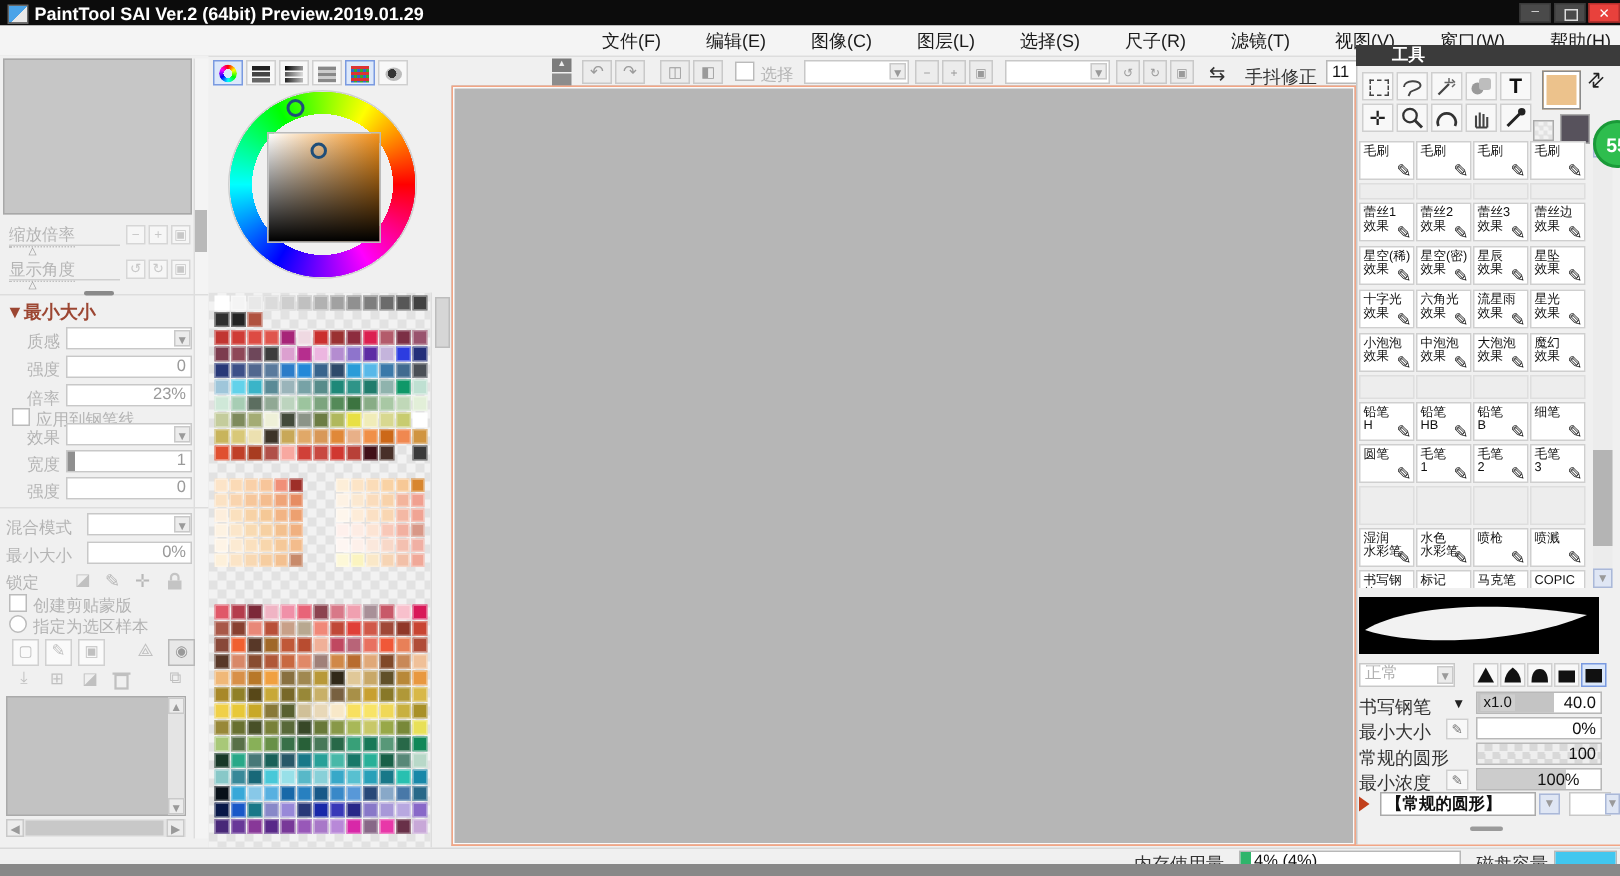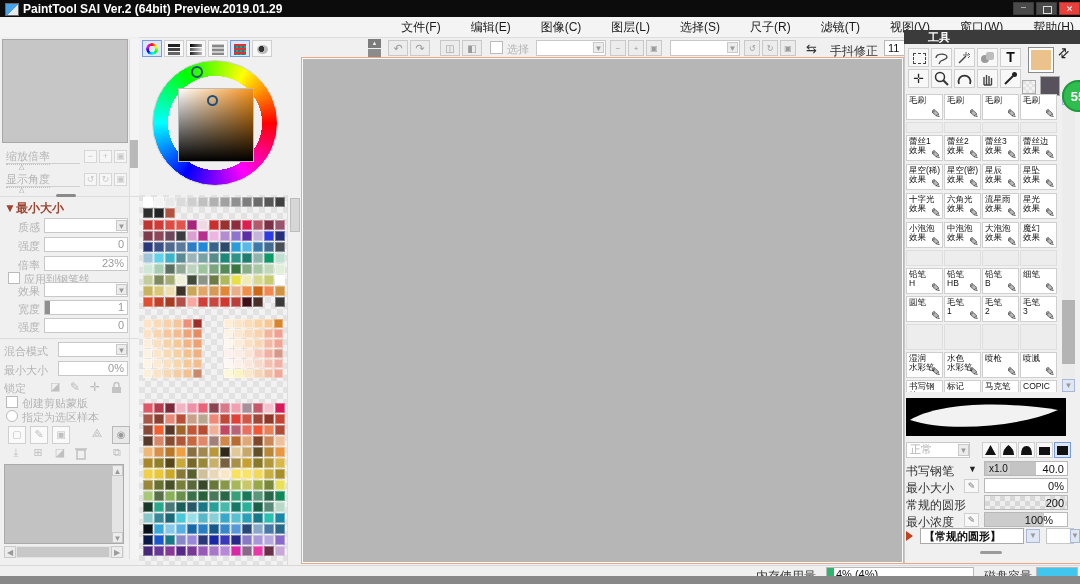--- a/index.html
+++ b/index.html
@@ -515,21 +515,21 @@
   </div>
 
   <div class="ab lb" style="left:906px;top:480px;font-size:12px;">最小大小</div>
   <div class="ab tbtn" style="left:964px;top:479px;width:15px;height:14px;font-size:9px;color:#777;text-align:center;line-height:13px;">✎</div>
   <div class="ab" style="left:984px;top:478px;width:84px;height:15px;border:1px solid #b8b8b8;background:#fff;box-sizing:border-box;">
     <div class="ab" style="right:3px;top:1px;font-size:11px;color:#111;">0%</div>
   </div>
 
   <div class="ab lb" style="left:906px;top:497px;font-size:12px;">常规的圆形</div>
   <div class="ab" style="left:984px;top:495px;width:84px;height:15px;border:1px solid #b8b8b8;box-sizing:border-box;background-image:conic-gradient(#d8d8d8 25%,#eeeeee 0 50%,#d8d8d8 0 75%,#eeeeee 0);background-size:10px 10px;">
-    <div class="ab" style="right:3px;top:1px;font-size:11px;color:#111;">200</div>
+    <div class="ab" style="right:3px;top:1px;font-size:11px;color:#111;">100</div>
   </div>
 
   <div class="ab lb" style="left:906px;top:514px;font-size:12px;">最小浓度</div>
   <div class="ab tbtn" style="left:964px;top:513px;width:15px;height:14px;font-size:9px;color:#777;text-align:center;line-height:13px;">✎</div>
   <div class="ab" style="left:984px;top:512px;width:84px;height:15px;border:1px solid #b8b8b8;box-sizing:border-box;background:linear-gradient(to right,#cccccc 0 72%,#fff 72%);">
     <div class="ab" style="right:14px;top:1px;font-size:11px;color:#111;">100%</div>
   </div>
 
   <div class="ab" style="left:906px;top:531px;width:0;height:0;border-left:7px solid #c2401c;border-top:5px solid transparent;border-bottom:5px solid transparent;"></div>
   <div class="ab" style="left:920px;top:528px;width:104px;height:16px;background:#fff;border:1px solid #aaa;box-sizing:border-box;font-size:11px;font-weight:bold;color:#111;line-height:14px;padding-left:3px;">【常规的圆形】</div>

